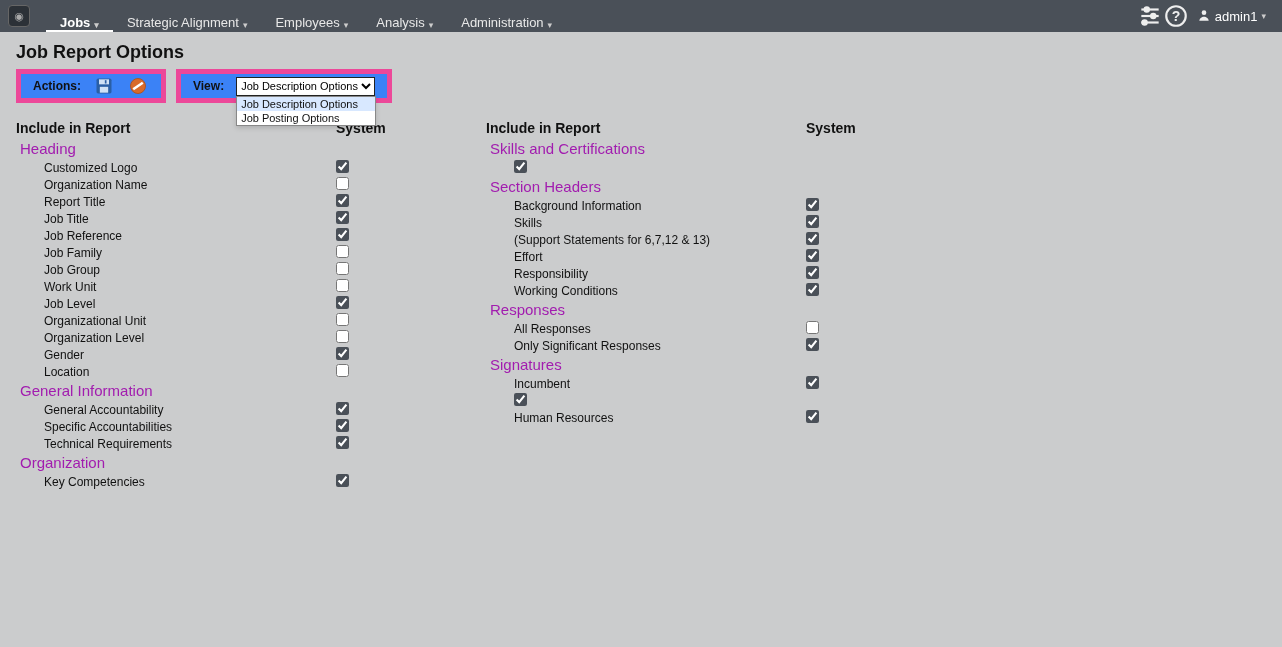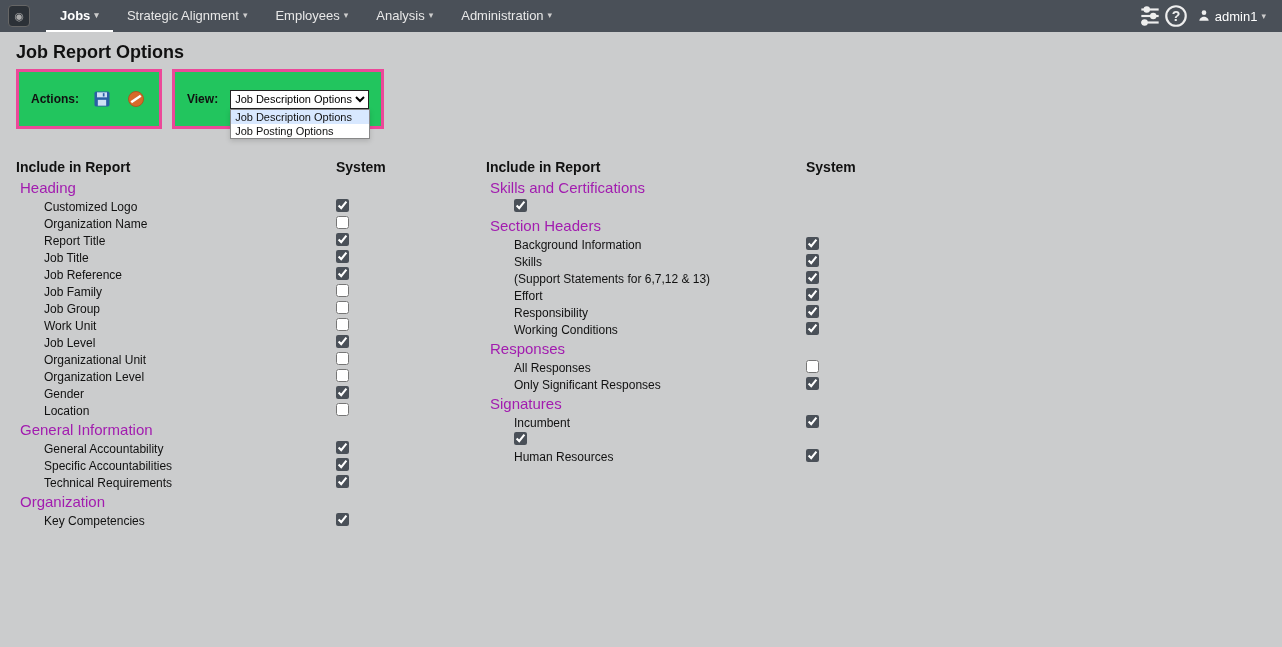--- a/index.html
+++ b/index.html
@@ -28,42 +28,42 @@
     border-radius: 4px;
     margin-right: 16px;
     display:flex;align-items:center;justify-content:center;
   }
   .logo span { font-size: 11px; color:#aaa;}
   .navitems { display:flex; align-items:center; height:100%; }
   .navitem {
     padding: 0 14px;
     height:32px;
     display:flex;
-    align-items:center;
+    align-items:flex-end;
     color:#e8e8e8;
     cursor:pointer;
     font-size:13px;
     gap:4px;
     border-bottom:2px solid transparent;
   }
   .navitem.active { font-weight:700; color:#fff; border-bottom:2px solid #fff; }
   .caret { font-size:9px; color:#ccc; }
   .navspacer { flex:1; }
   .navicon { width:26px; display:flex; align-items:center; justify-content:center; cursor:pointer; font-size:14px; color:#eee;}
   .userblock { display:flex; align-items:center; gap:4px; padding:0 8px; cursor:pointer; font-size:13px; color:#fff;}
   .usericon { font-size:14px; }
 
   
   .page { padding: 10px 16px; }
   h1.pagetitle { font-size:18px; font-weight:700; margin-bottom:6px; color:#111;}
   .toolbars { display:flex; gap:10px; }
   .toolbar {
-    background:#22c55e;
-    border:3px solid #ec4899;
-    padding:16px 12px;
+    background:#3b82f6;
+    border:5px solid #ec4899;
+    padding:1px 12px;
     display:flex;
     align-items:center;
     gap:12px;
     min-height:28px;
   }
   .toolbar .label { font-weight:700; font-size:12px; }
   .iconbtn {
     width:22px;height:22px;display:flex;align-items:center;justify-content:center;
     cursor:pointer;
   }
@@ -83,21 +83,21 @@
     background:#fff;
     border:1px solid #888;
     font-size:11px;
     z-index:10;
     box-shadow:0 2px 5px rgba(0,0,0,.15);
   }
   .dropdown div { padding:1px 4px; cursor:default; color:#111;}
   .dropdown div.sel { background:#d8e8ff; }
 
   
-  .cols { display:flex; gap:70px; margin-top:30px; }
+  .cols { display:flex; gap:70px; margin-top:17px; }
   .col { width:400px; }
   .colhead { display:flex; margin-bottom:4px; }
   .colhead .hd1 { width:320px; font-weight:700; font-size:14px; color:#111;}
   .colhead .hd2 { font-weight:700; font-size:14px; color:#111;}
   .group { padding-left:4px; font-size:15px; color:#a21caf; margin-top:2px; margin-bottom:2px;}
   .row { display:flex; align-items:center; padding-left:28px; height:17px; }
   .row .lbl { width:292px; font-size:12px; color:#111;}
   .row .chk { width:14px; }
   input[type=checkbox]{ width:13px; height:13px; accent-color:#4a5058; }
 

